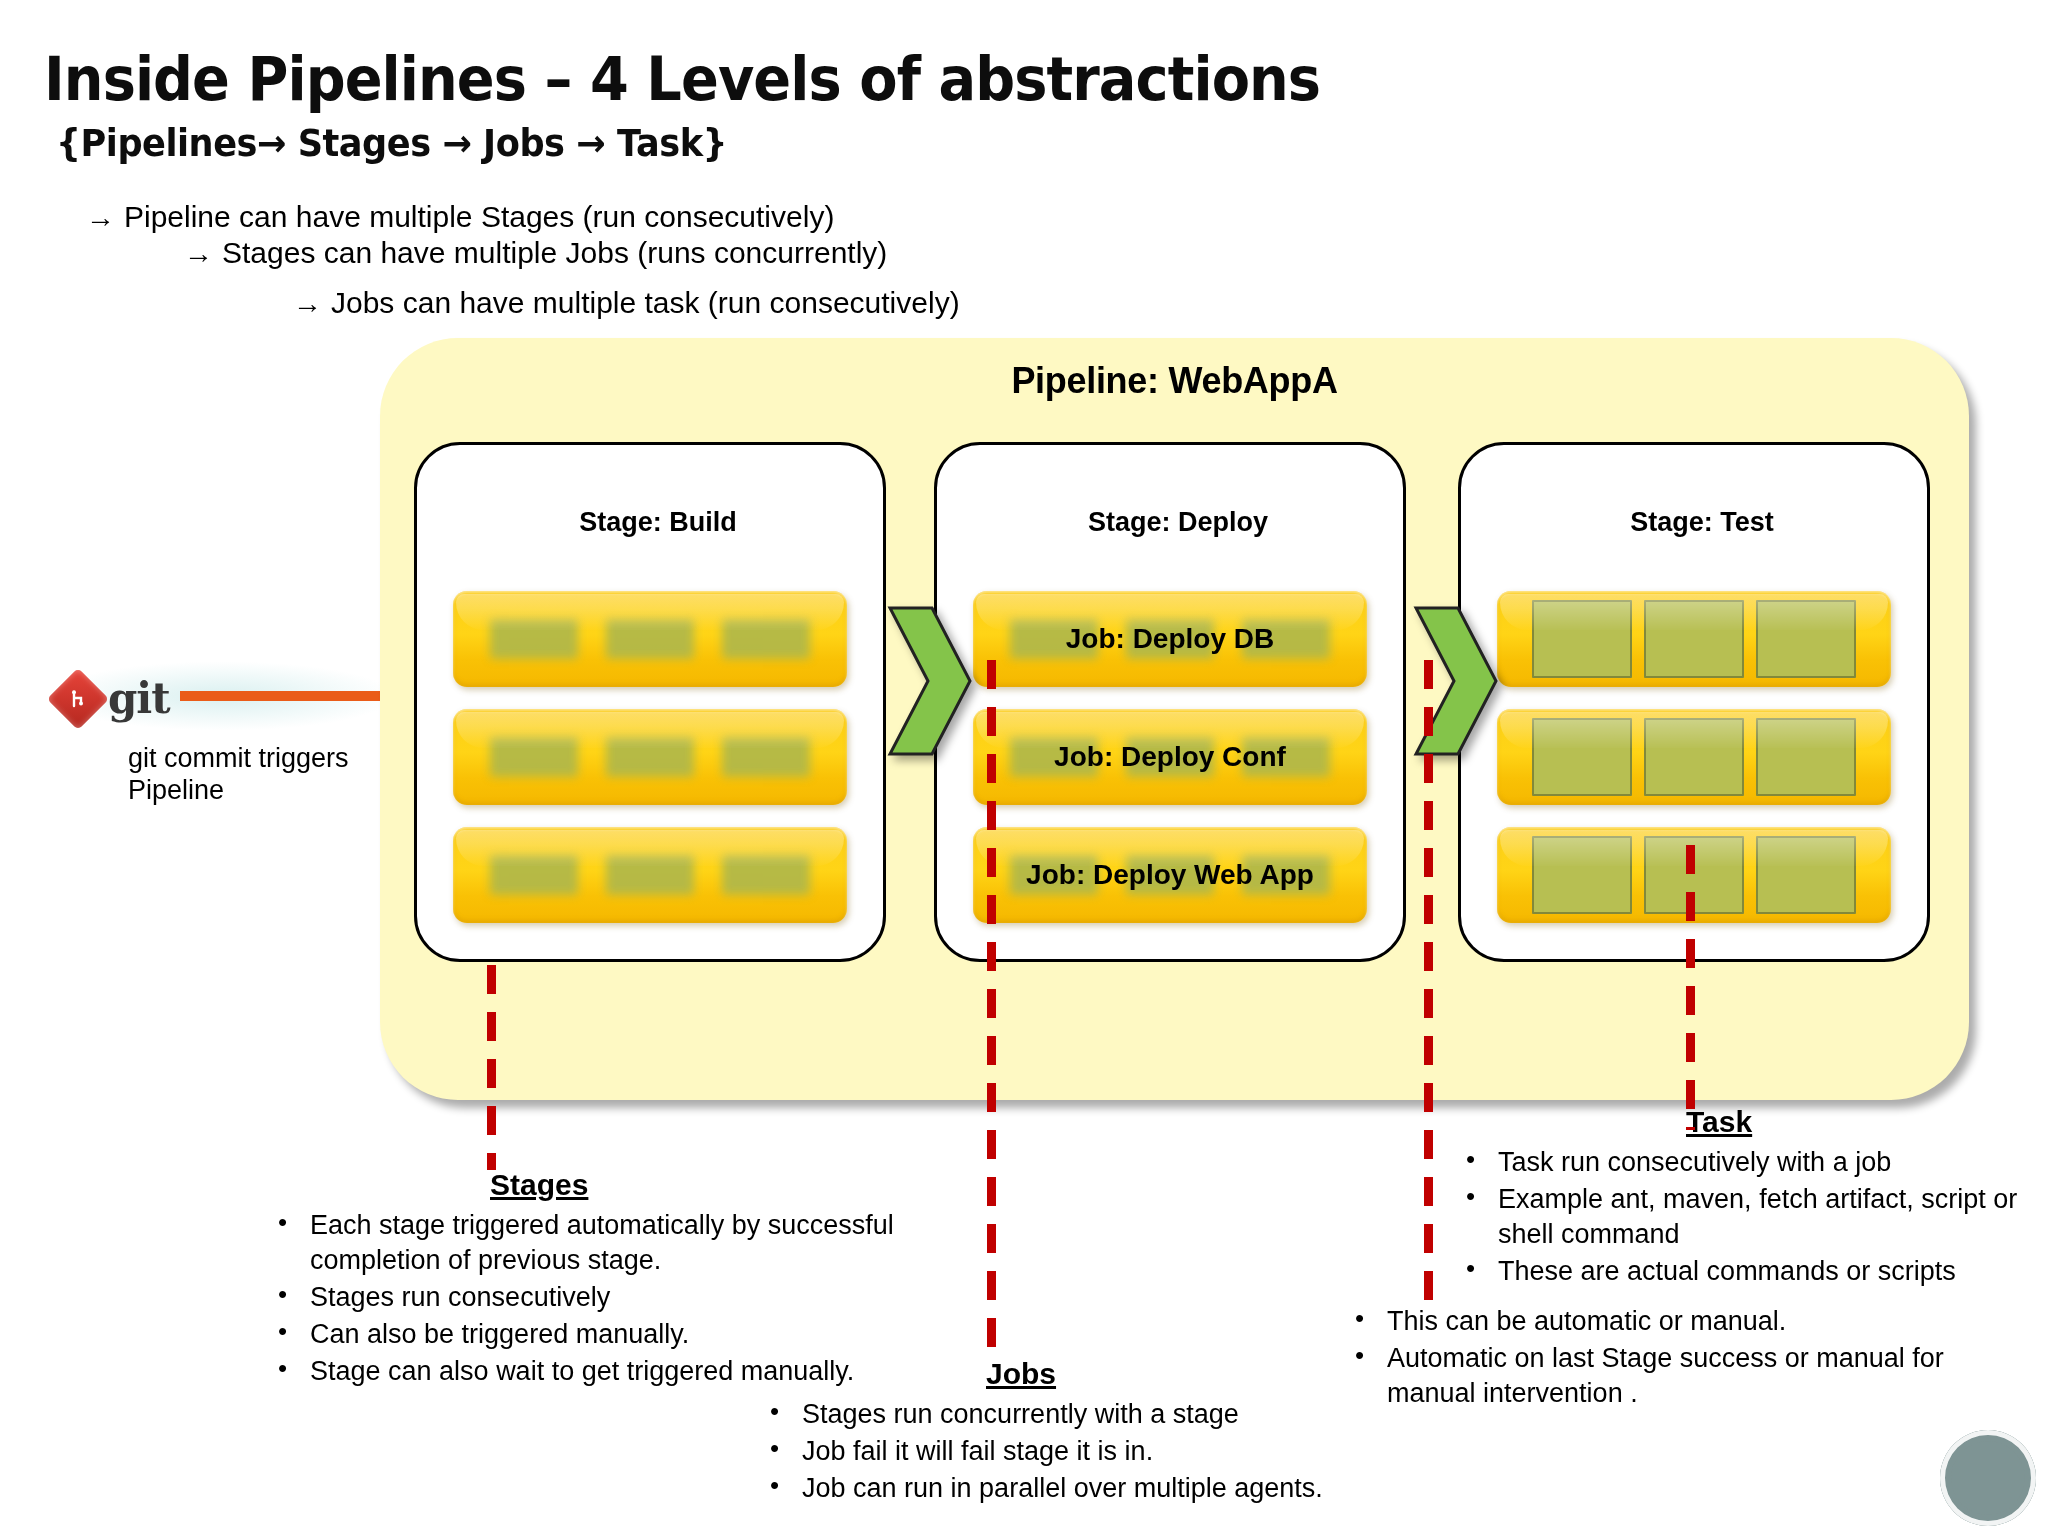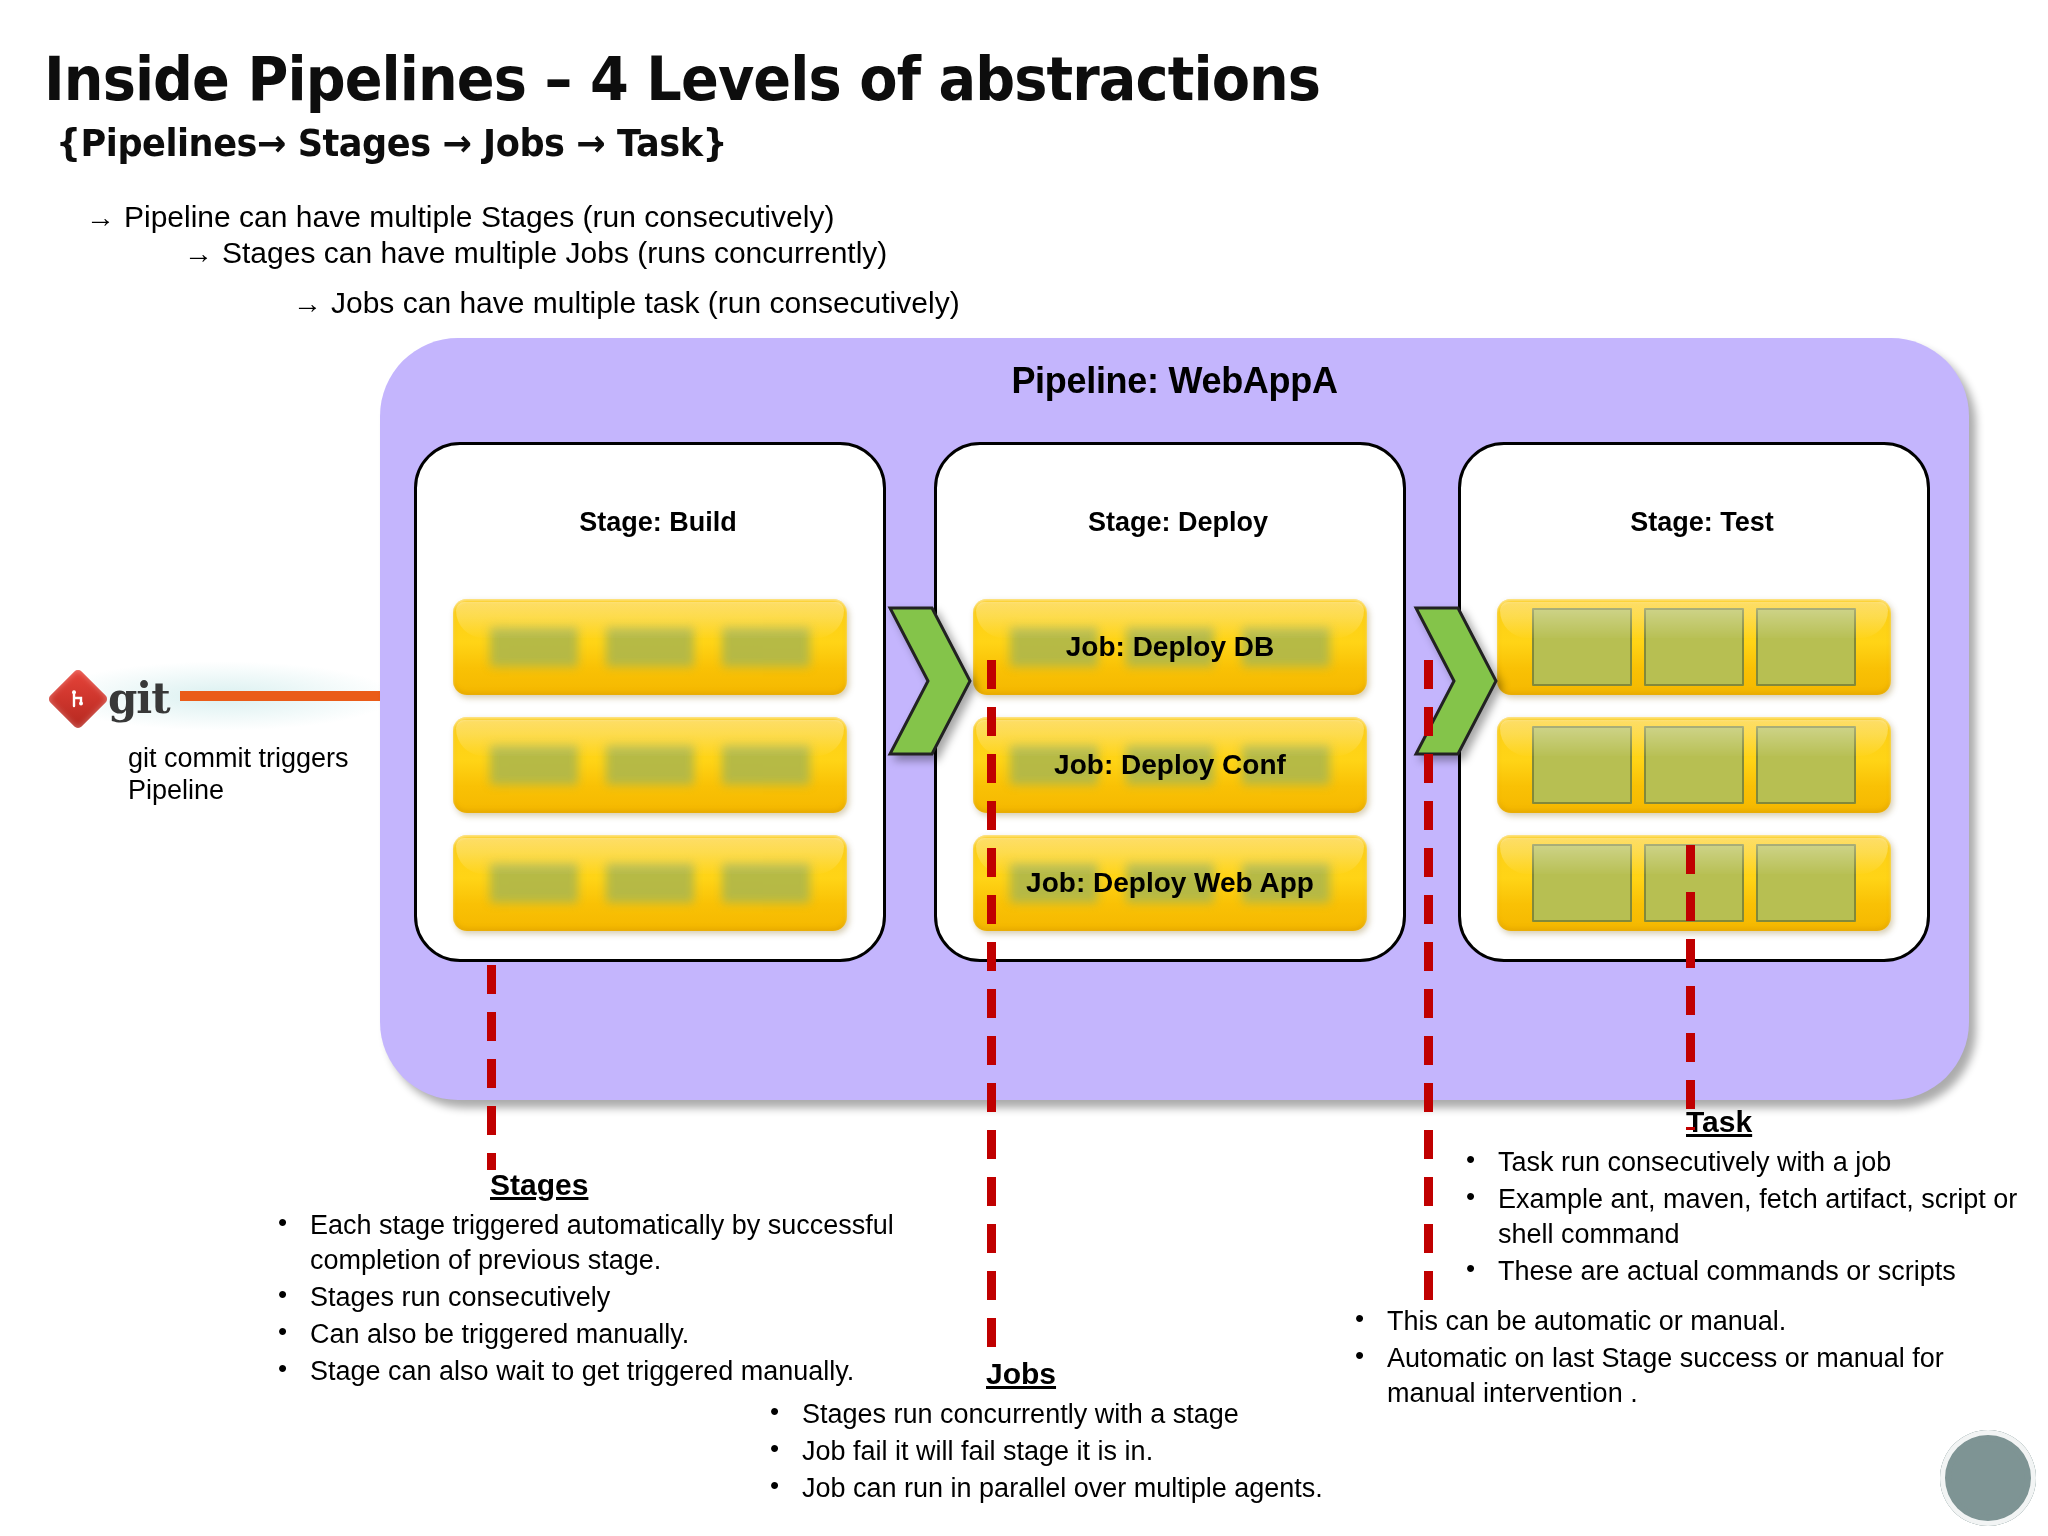--- a/index.html
+++ b/index.html
@@ -51,21 +51,21 @@
   #intro-0 { left: 86px;  top: 200px; }
   #intro-1 { left: 184px; top: 236px; }
   #intro-2 { left: 293px; top: 286px; }
   .intro-arrow { margin-right: 9px; font-size: 29px; }
 
   
   #pipeline-container {
     position: absolute;
     left: 380px; top: 338px;
     width: 1589px; height: 762px;
-    background: #c4b5fd;
+    background: #fef9c3;
     border-radius: 78px;
     box-shadow: 7px 8px 9px rgba(0,0,0,0.33);
   }
   #pipeline-title {
     position: absolute;
     left: 0; right: 0; top: 22px;
     text-align: center;
     font-size: 36px;
     font-weight: bold;
     color: #000;
@@ -94,21 +94,20 @@
     font-size: 27px;
     font-weight: bold;
     color: #000;
     margin-left: 16px;
   }
 
   .jobs-wrap {
     position: absolute;
     left: 36px; right: 36px;
     top: 146px;
-    margin-top: 8px;
   }
 
   
   .job-bar {
     position: relative;
     height: 96px;
     margin-bottom: 22px;
     border-radius: 14px;
     background: linear-gradient(180deg,#fcc808 0%,#fdd117 18%,#ffd416 45%,#f9c105 72%,#f5b800 100%);
     box-shadow: 2px 3px 6px rgba(120,90,0,0.30),

